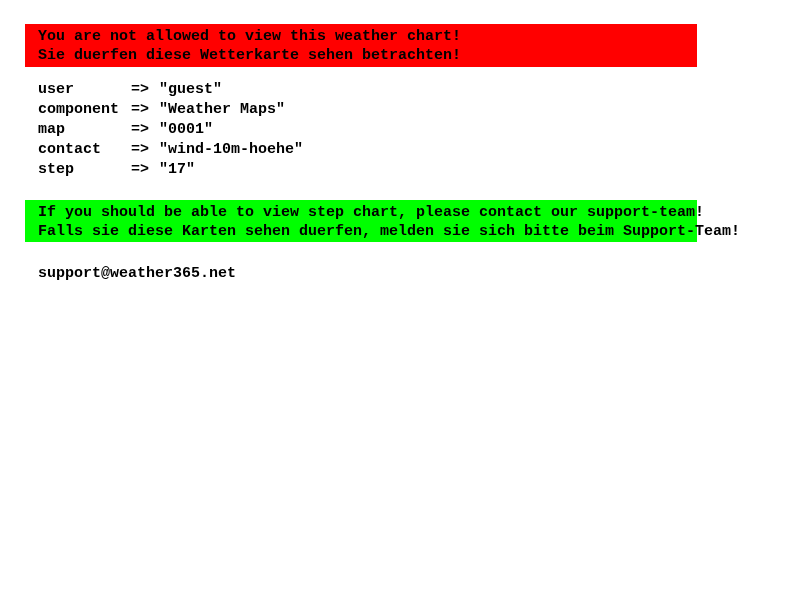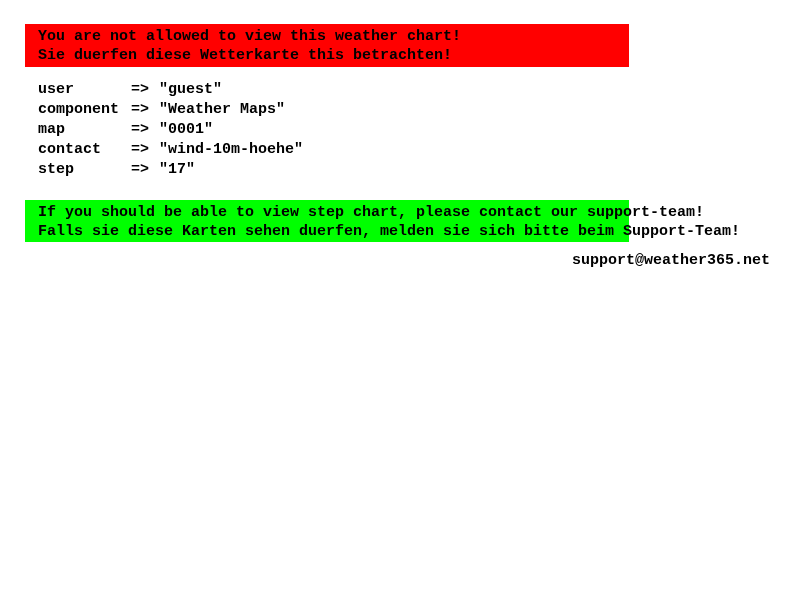--- a/index.html
+++ b/index.html
@@ -13,21 +13,21 @@
     font-family: "Liberation Mono", "DejaVu Sans Mono", monospace;
     font-weight: bold;
     font-size: 15px;
     color: #000000;
     position: relative;
     overflow: hidden;
   }
   .banner {
     position: absolute;
     left: 25px;
-    width: 604px;
+    width: 672px;
     box-sizing: border-box;
     padding: 3px 0 4px 13px;
     line-height: 19px;
     white-space: nowrap;
   }
   .banner-red {
     top: 24px;
     height: 43px;
   }
   .banner-green {
@@ -50,34 +50,34 @@
     width: 93px;
     flex: 0 0 93px;
   }
   .kv-arrow {
     width: 28px;
     flex: 0 0 28px;
   }
   .footer {
     position: absolute;
     left: 38px;
-    top: 251px;
+    top: 264px;
     width: 732px;
     display: flex;
-    justify-content: flex-end;
+    justify-content: flex-start;
     line-height: 19px;
     white-space: nowrap;
   }
 </style>
 </head>
 <body style="background-color: rgb(255, 255, 255); color: rgb(0, 0, 0);">
 
 <div class="banner banner-red" style="background-color: rgb(255, 0, 0);">
   <div>You are not allowed to view this weather chart!</div>
-  <div>Sie duerfen diese Wetterkarte this betrachten!</div>
+  <div>Sie duerfen diese Wetterkarte sehen betrachten!</div>
 </div>
 
 <div class="details">
   <div class="kv-row">
     <span class="kv-key">user</span>
     <span class="kv-arrow">=&gt;</span>
     <span class="kv-value">"guest"</span>
   </div>
   <div class="kv-row">
     <span class="kv-key">component</span>

